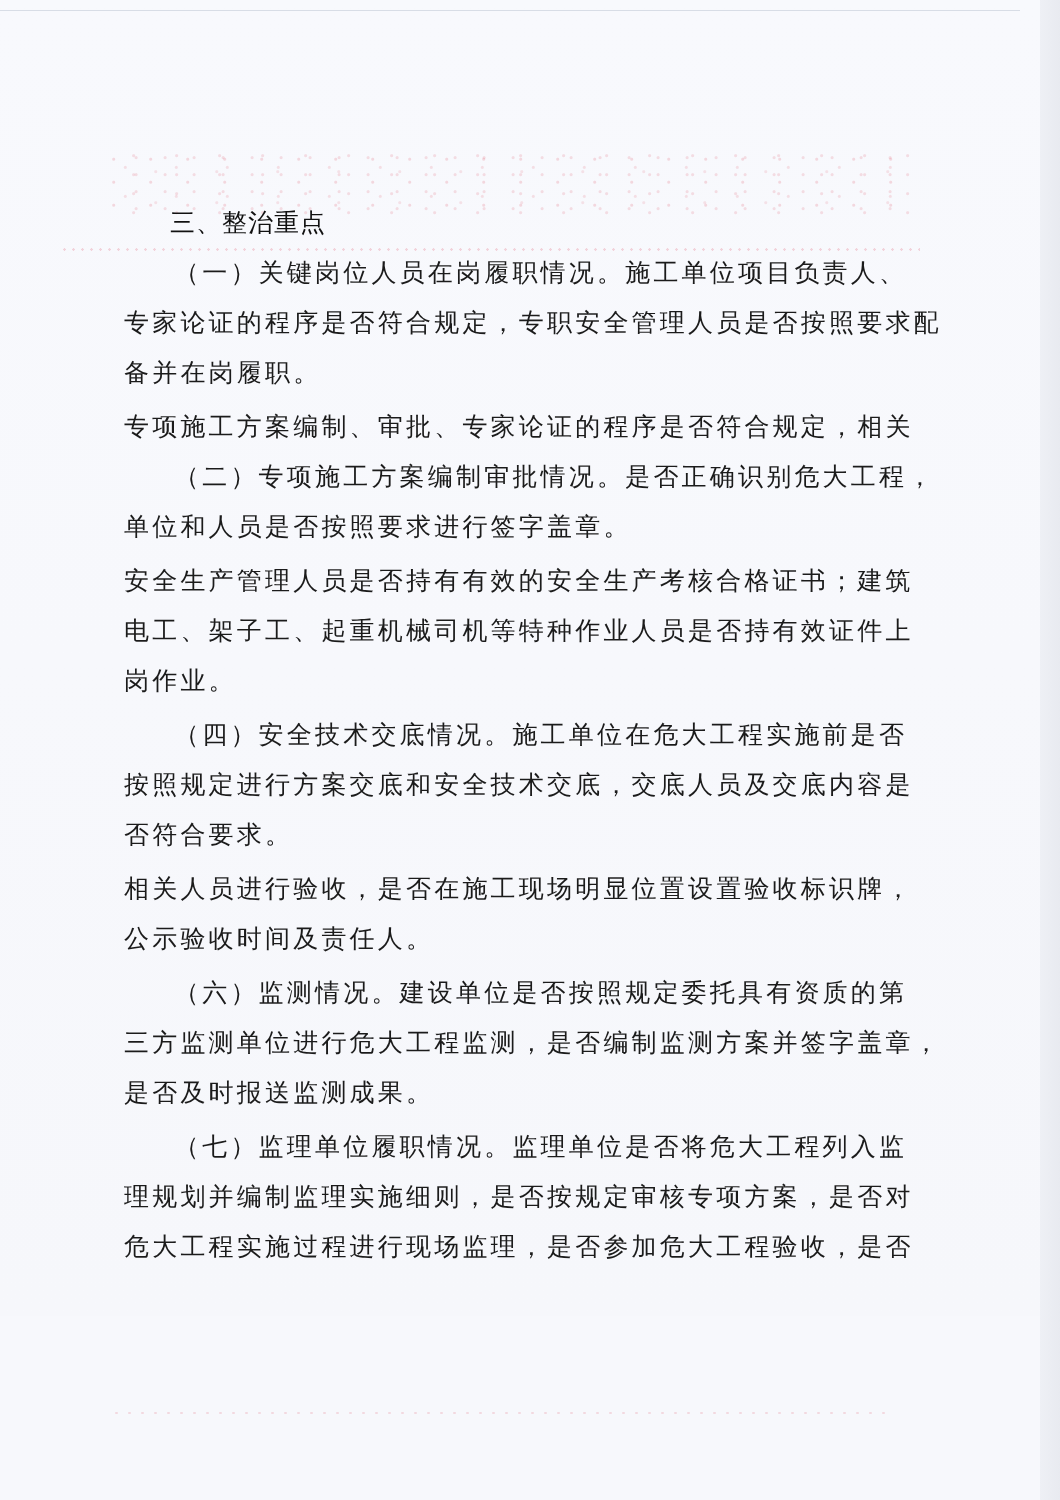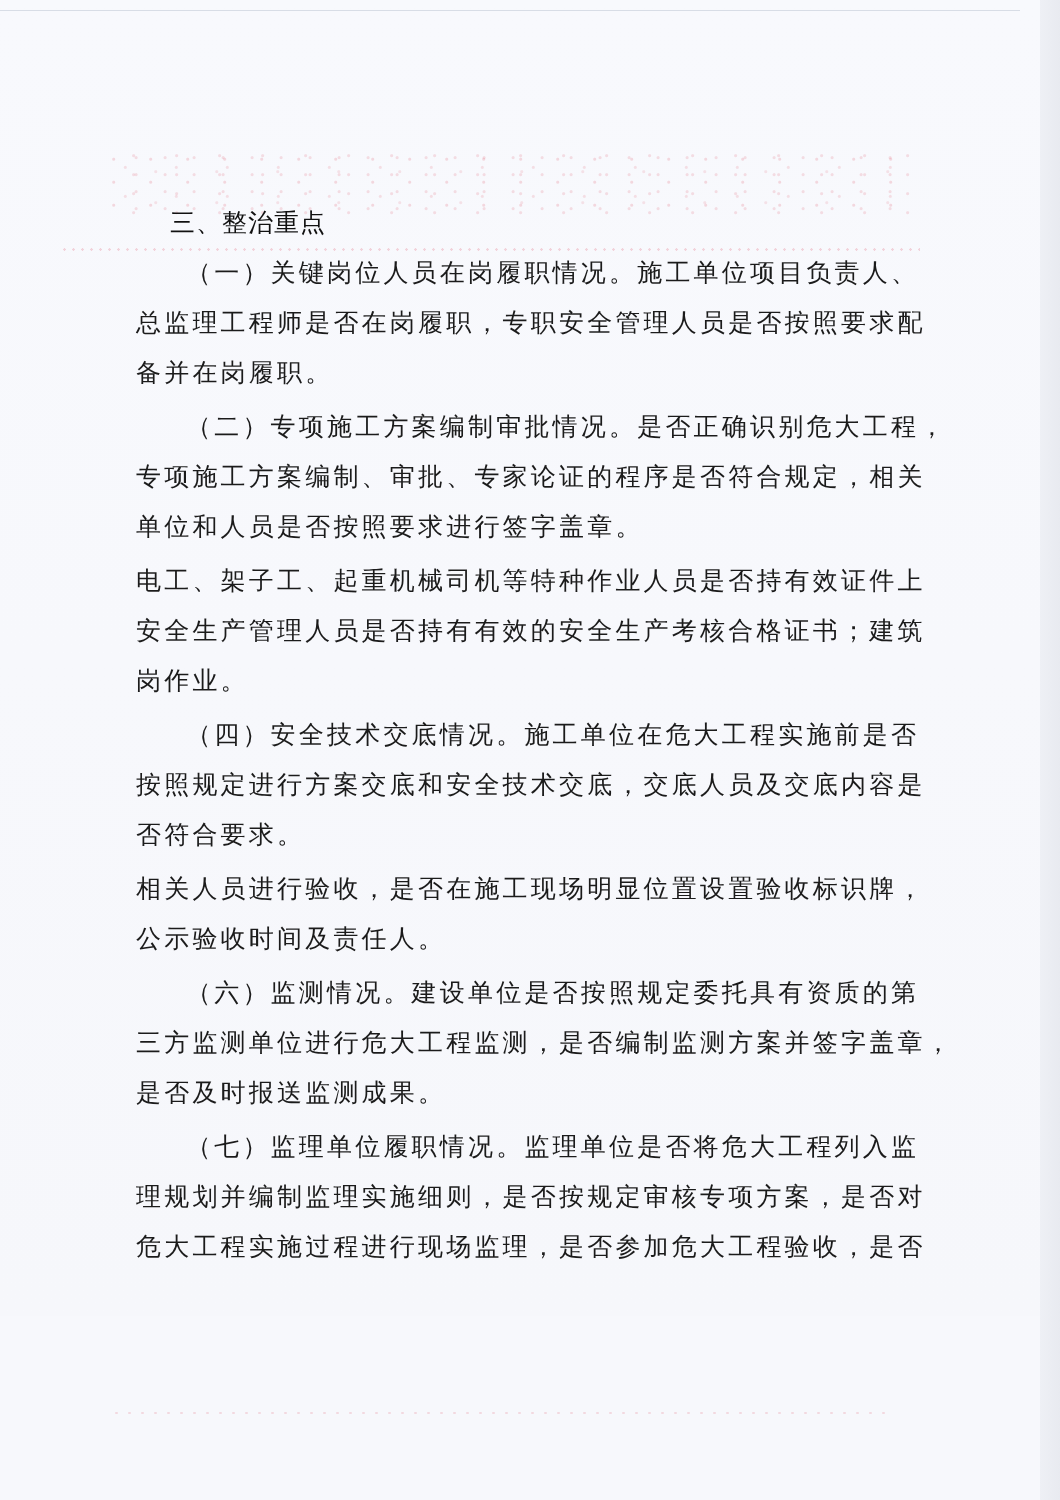--- a/index.html
+++ b/index.html
@@ -85,21 +85,21 @@
       height: 50px;
       padding-left: 50px;
       margin: 0;
       font-weight: normal;
       color: #111;
     }
     .para {
       font-size: 25px;
       line-height: 50px;
       letter-spacing: 3.2px;
-      margin: 0 0 4px 16px;
+      margin: 0 0 4px 4px;
       color: #1b1b1b;
     }
     .line {
       display: block;
       white-space: nowrap;
       height: 50px;
     }
     .line.indent {
       padding-left: 50px;
     }
@@ -111,33 +111,33 @@
   <div class="top-rule"></div>
   <div class="bleed"></div>
   <div class="bleed-line"></div>
   <div class="bottom-speckle"></div>
 
   <div class="content">
     <h2 class="heading">三、整治重点</h2>
 
     <div class="para">
       <span class="line indent">（一）关键岗位人员在岗履职情况。施工单位项目负责人、</span>
-      <span class="line">总监理工程师是否在岗履职，专职安全管理人员是否按照要求配</span>
+      <span class="line">专家论证的程序是否符合规定，专职安全管理人员是否按照要求配</span>
       <span class="line">备并在岗履职。</span>
     </div>
 
     <div class="para">
+      <span class="line">专项施工方案编制、审批、专家论证的程序是否符合规定，相关</span>
       <span class="line indent">（二）专项施工方案编制审批情况。是否正确识别危大工程，</span>
-      <span class="line">专项施工方案编制、审批、专家论证的程序是否符合规定，相关</span>
       <span class="line">单位和人员是否按照要求进行签字盖章。</span>
     </div>
 
     <div class="para">
+      <span class="line">安全生产管理人员是否持有有效的安全生产考核合格证书；建筑</span>
       <span class="line">电工、架子工、起重机械司机等特种作业人员是否持有效证件上</span>
-      <span class="line">安全生产管理人员是否持有有效的安全生产考核合格证书；建筑</span>
       <span class="line">岗作业。</span>
     </div>
 
     <div class="para">
       <span class="line indent">（四）安全技术交底情况。施工单位在危大工程实施前是否</span>
       <span class="line">按照规定进行方案交底和安全技术交底，交底人员及交底内容是</span>
       <span class="line">否符合要求。</span>
     </div>
 
     <div class="para">

